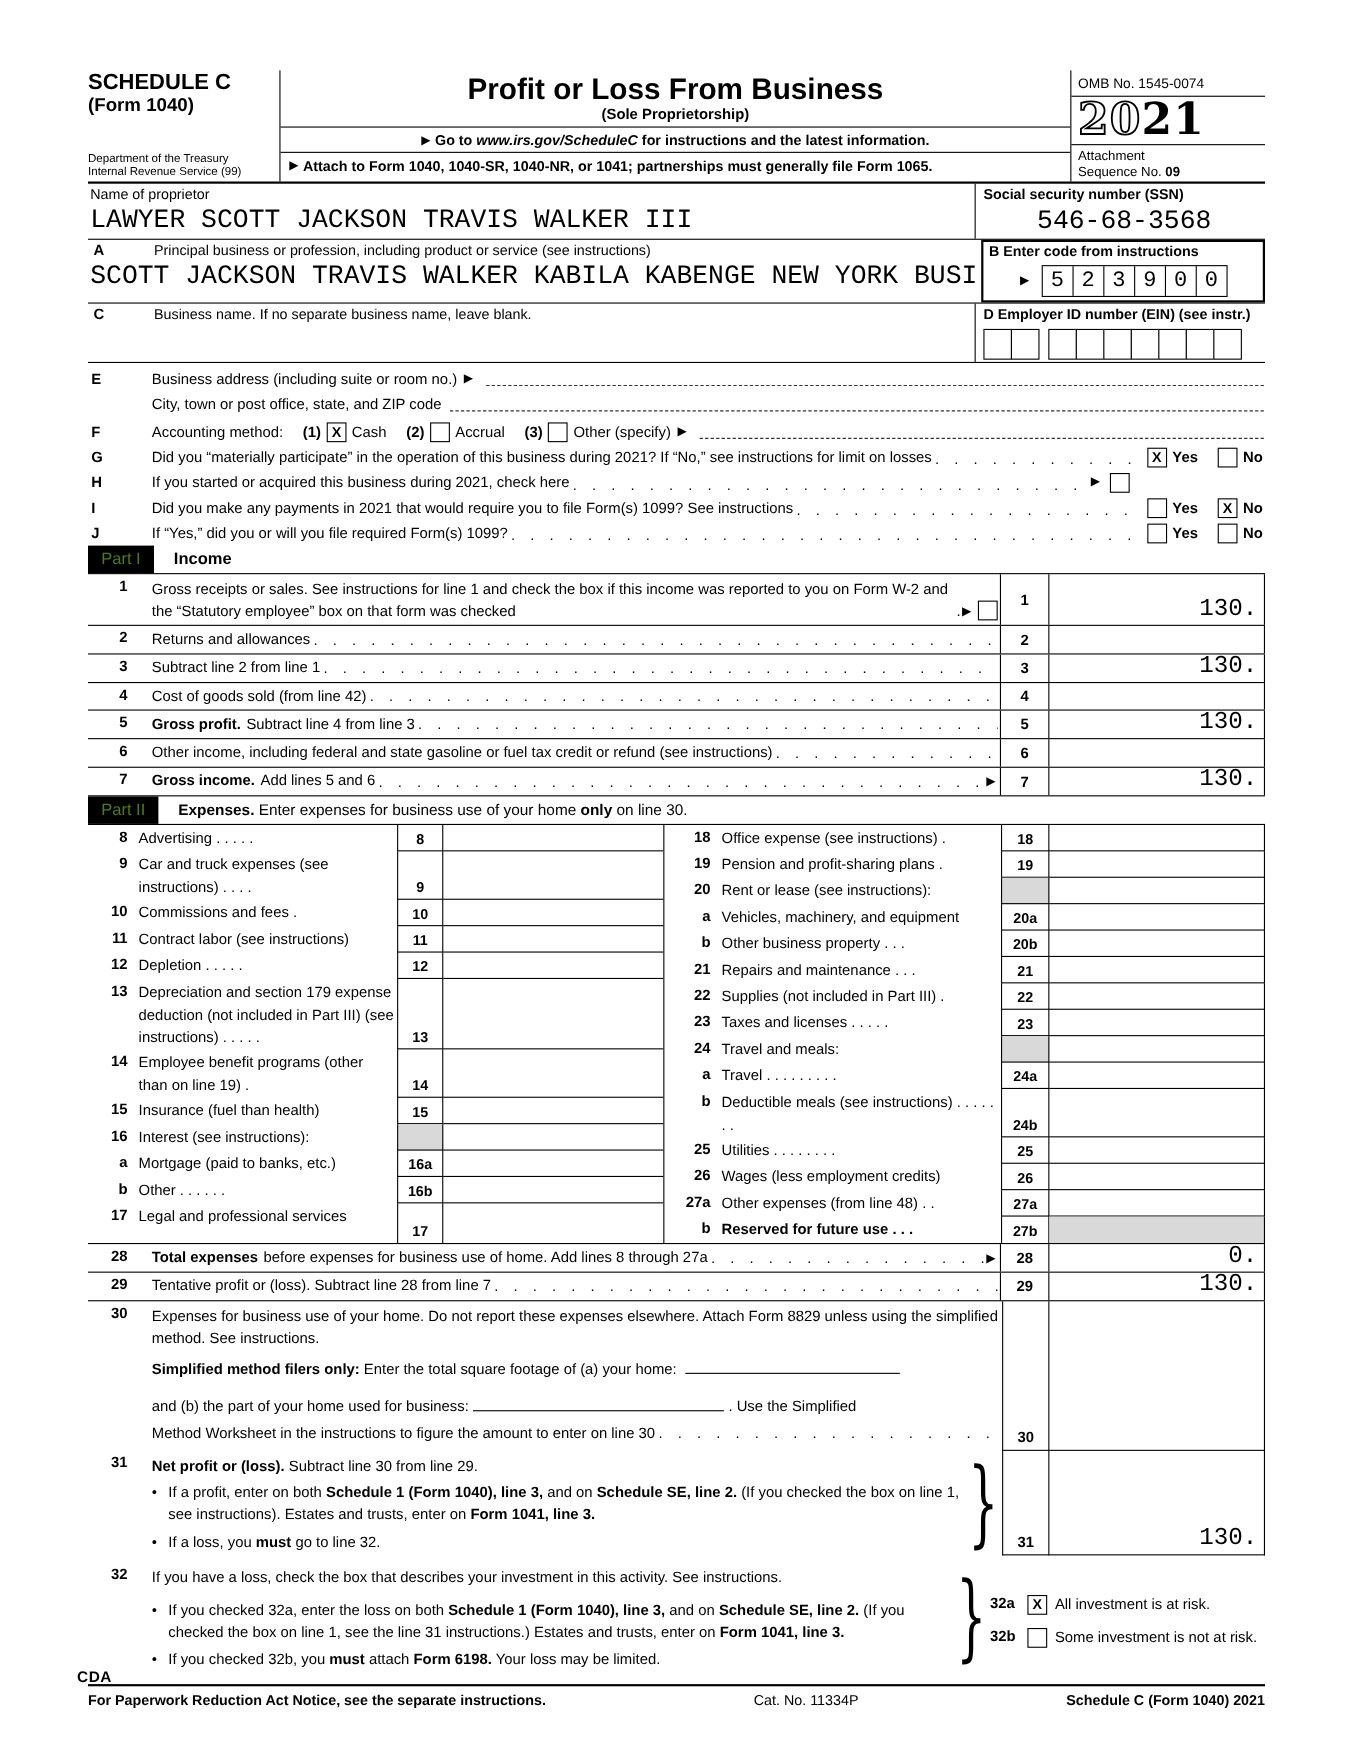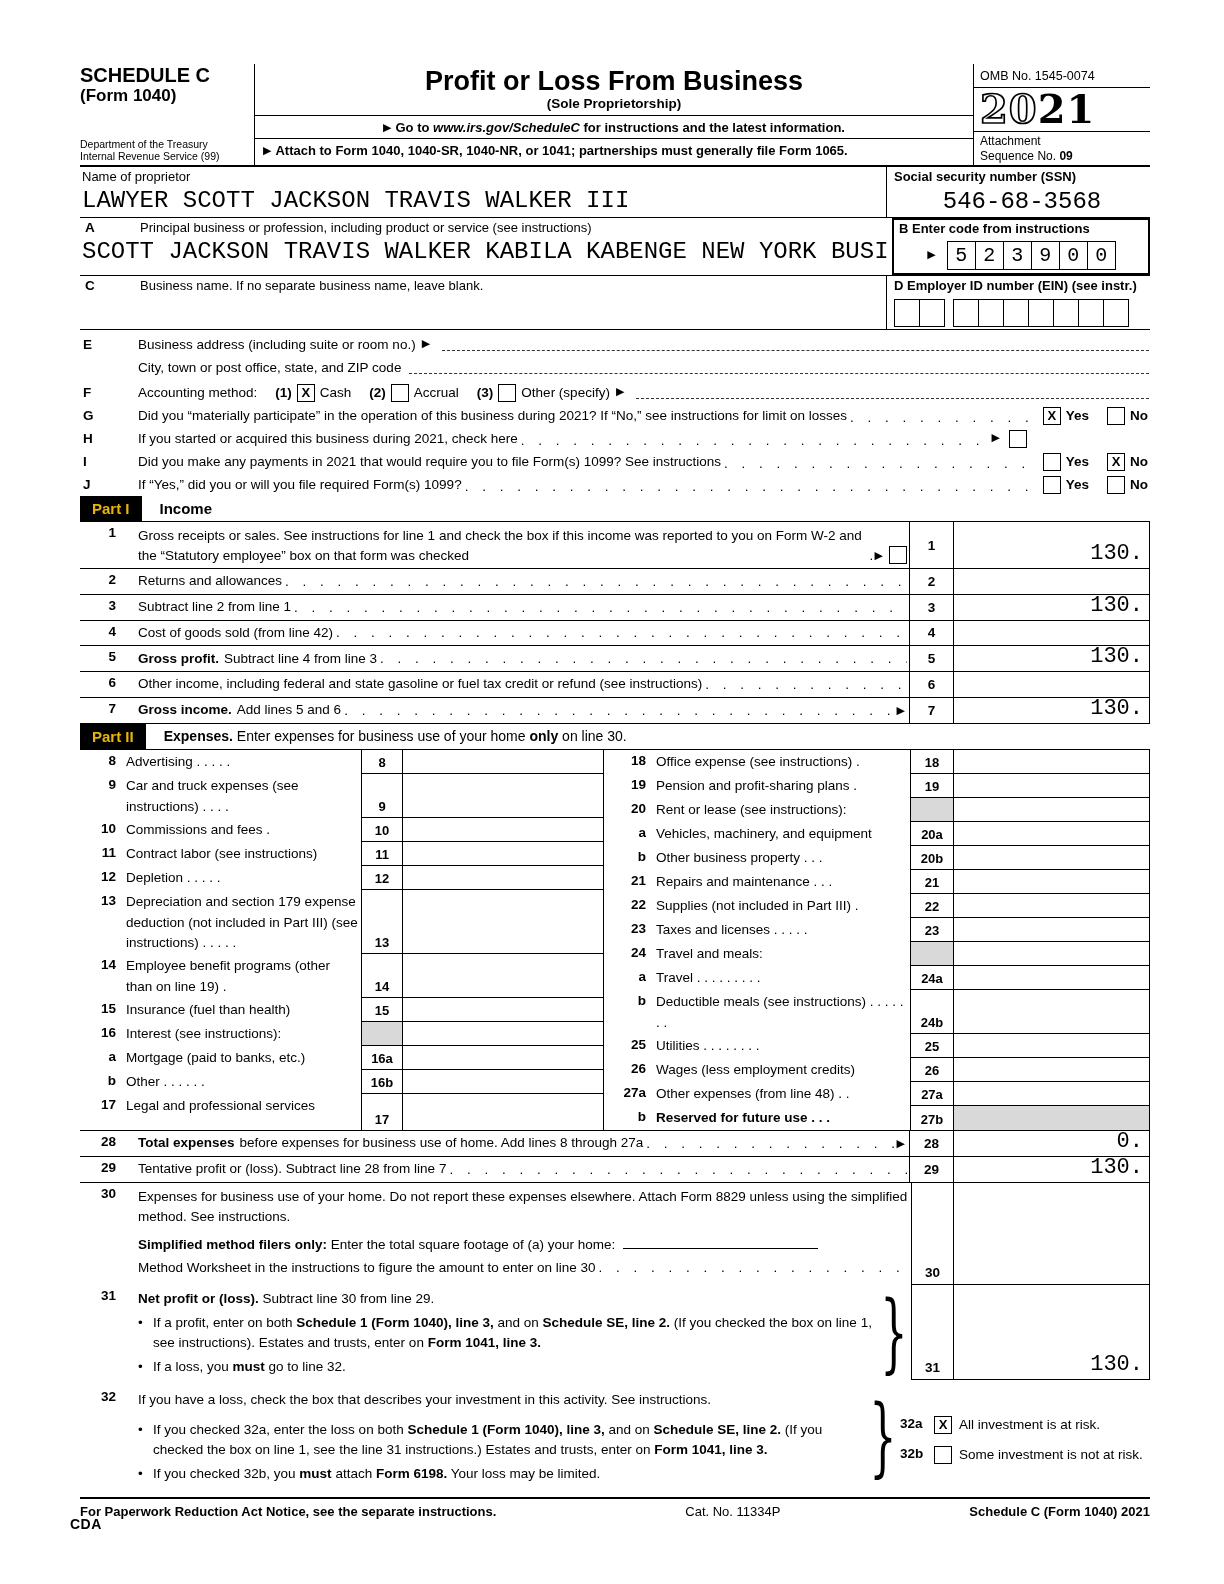--- a/index.html
+++ b/index.html
@@ -55,21 +55,21 @@
   .cb{width:16px;height:16px;border:1.5px solid #000;display:inline-flex;align-items:center;justify-content:center;
       font-size:13px;font-weight:bold;flex-shrink:0;margin:0 5px;line-height:1;background:#fff;}
   .ynlab{font-weight:bold;margin-right:2px;}
   .gapL{margin-left:16px;}
   .fopt{margin-left:18px;font-weight:bold;}
   .dots{flex:1 1 0;min-width:0;overflow:hidden;white-space:nowrap;letter-spacing:5px;padding:0 3px;align-self:flex-end;
         font-size:13.5px;margin-bottom:2px;}
   .qrow .dots{align-self:center;margin-bottom:0;padding-top:4px;}
   
   .pbar{display:flex;align-items:center;border-bottom:1.5px solid #000;height:25px;}
-  .ptag{background:#000;color:#eab308;font-weight:bold;font-size:15px;height:100%;display:flex;align-items:center;
+  .ptag{background:#000;color:#4d7c0f;font-weight:normal;font-size:15px;height:100%;display:flex;align-items:center;
         justify-content:center;padding:0 12px;min-width:60px;box-sizing:border-box;}
   .ptitle{font-weight:bold;font-size:15px;margin-left:18px;}
   .pdesc{font-size:14px;margin-left:18px;white-space:nowrap;overflow:hidden;}
   
   .irow{display:flex;align-items:stretch;border-bottom:1px solid #000;min-height:23px;}
   .ln{width:36px;text-align:right;font-weight:bold;font-size:13.5px;flex-shrink:0;padding-top:3px;}
   .ilabel{flex:1;min-width:0;display:flex;align-items:flex-end;font-size:13.5px;padding:2px 2px 3px 22px;}
   .itext{flex:0 1 auto;line-height:1.45;}
   .itext-b{flex:0 0 auto;font-weight:bold;line-height:1.45;margin-right:5px;}
   .arr2{font-size:11px;margin:0 2px 3px;flex-shrink:0;}
@@ -563,20 +563,25 @@
   </div>
 
   <div class="r30">
     <div class="ln">30</div>
     <div class="rbody">
       <div>Expenses for business use of your home. Do not report these expenses elsewhere. Attach Form 8829 unless using the simplified method. See instructions.</div>
       <div class="r30-line" style="margin-top:6px">
         <span><b>Simplified method filers only:</b> Enter the total square footage of (a) your home:</span>
         <span class="blank1"></span>
       </div>
+      <div class="r30-line" style="margin-top:12px">
+        <span>and (b) the part of your home used for business:</span>
+        <span class="blank2"></span>
+        <span>. Use the Simplified</span>
+      </div>
       <div class="r30-line">
         <span>Method Worksheet in the instructions to figure the amount to enter on line 30</span>
         <span class="dots">. . . . . . . . . . . . . . . . . . . . . . . . . . . . . . . . . . . . . . . . . . . . . . . . . . . . . . . . . . . . . . . . . . . . . . . . . . . . . . . .</span>
       </div>
     </div>
     <div class="cellbox">30</div>
     <div class="cellamt"></div>
   </div>
 
   <div class="r31">

